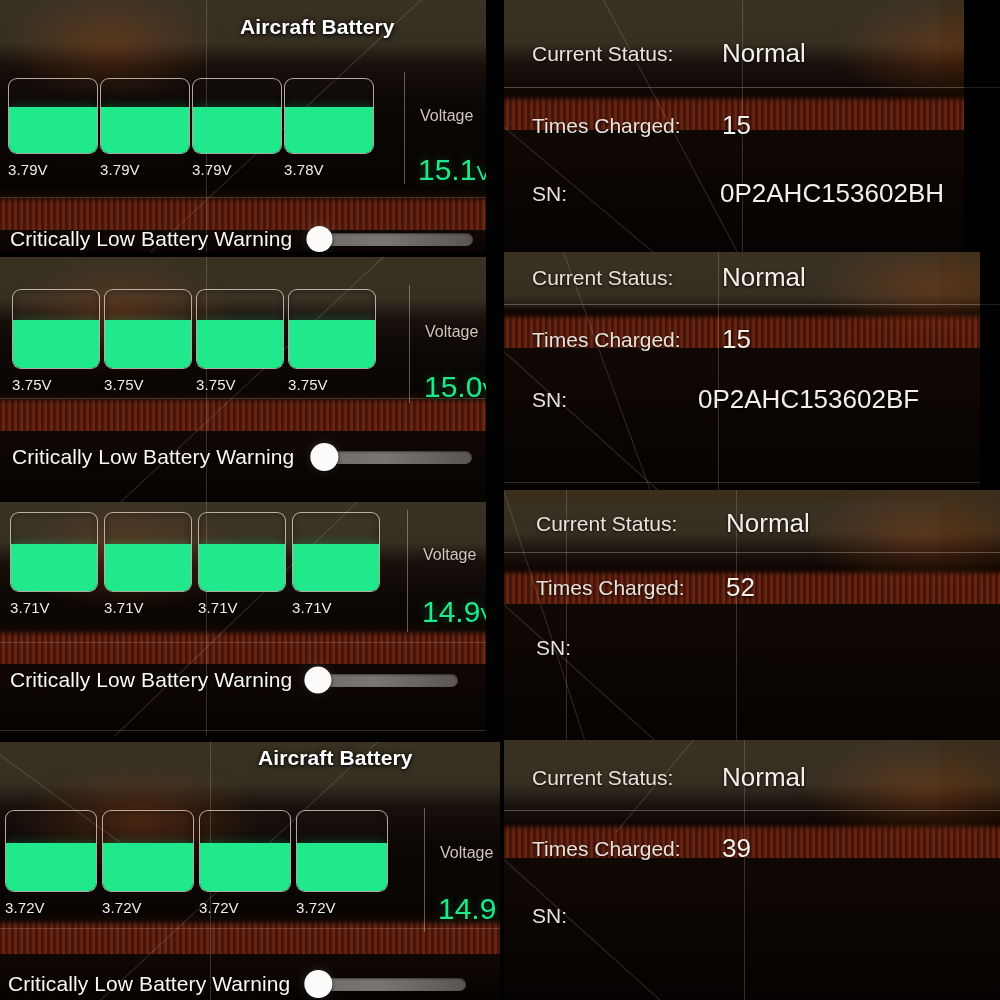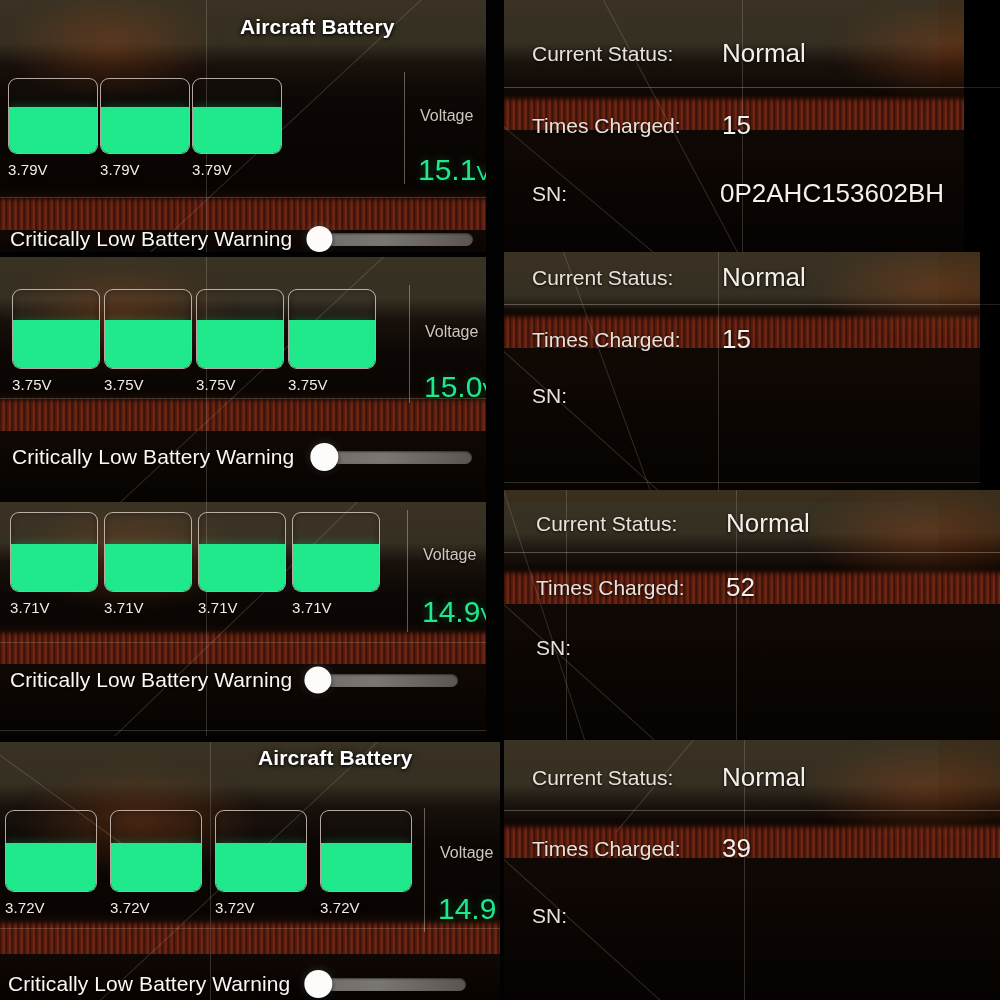--- a/index.html
+++ b/index.html
@@ -155,20 +155,26 @@
           <div class="cell-fill" style="height:62%;"></div>
         </div>
         <div class="cell-label">3.79V</div>
       </div>
       <div class="cell">
         <div class="cell-box" style="width:90px; height:76px;">
           <div class="cell-fill" style="height:62%;"></div>
         </div>
         <div class="cell-label">3.79V</div>
       </div>
+      <div class="cell">
+        <div class="cell-box" style="width:90px; height:76px;">
+          <div class="cell-fill" style="height:62%;"></div>
+        </div>
+        <div class="cell-label">3.78V</div>
+      </div>
     </div>
 
     <div class="vdivider" style="left:404px; top:72px; height:112px;"></div>
     <div class="vlabel" style="left:420px; top:107px;">Voltage</div>
     <div class="vvalue" style="left:418px; top:153px;">
       <span>15.1</span><span class="vunit">V</span>
     </div>
 
     <div class="warnrow" style="left:10px; top:227px;">
       <div class="warnlabel">Critically Low Battery Warning</div>
@@ -284,20 +290,21 @@
       <div class="infokey" style="width:190px;">Current Status:</div>
       <div class="infoval">Normal</div>
     </div>
     <div class="hairline" style="top:52px;"></div>
     <div class="inforow" style="left:28px; top:72px;">
       <div class="infokey" style="width:190px;">Times Charged:</div>
       <div class="infoval">15</div>
     </div>
     <div class="inforow" style="left:28px; top:132px;">
       <div class="infokey" style="width:166px;">SN:</div>
+      <div class="infoval">0P2AHC153602BF</div>
     </div>
   </div>
 
   <div class="panel" style="left:0; top:502px; width:486px; height:238px;">
     <div class="photo-bg">
       <div class="glow" style="left:-30px; top:-20px; width:320px; height:150px;"></div>
       <div class="roof" style="top:128px;"></div>
       <div class="darkmass" style="top:162px; height:80px;"></div>
     </div>
     <div class="guides">
@@ -386,21 +393,21 @@
     </div>
     <div class="guides">
       <div class="gl v" style="left:210px;"></div>
       <div class="gl h" style="top:188px;"></div>
       <div class="gd" style="left:100px; top:260px; width:430px; transform:rotate(-43deg);"></div>
       <div class="gd" style="left:-20px; top:0px; width:240px; transform:rotate(36deg);"></div>
     </div>
 
     <div class="title" style="left:258px; top:6px;">Aircraft Battery</div>
 
-    <div class="cells" style="left:5px; top:70px; gap:13px;">
+    <div class="cells" style="left:5px; top:70px; gap:5px;">
       <div class="cell">
         <div class="cell-box" style="width:92px; height:82px;">
           <div class="cell-fill" style="height:60%;"></div>
         </div>
         <div class="cell-label">3.72V</div>
       </div>
       <div class="cell">
         <div class="cell-box" style="width:92px; height:82px;">
           <div class="cell-fill" style="height:60%;"></div>
         </div>

